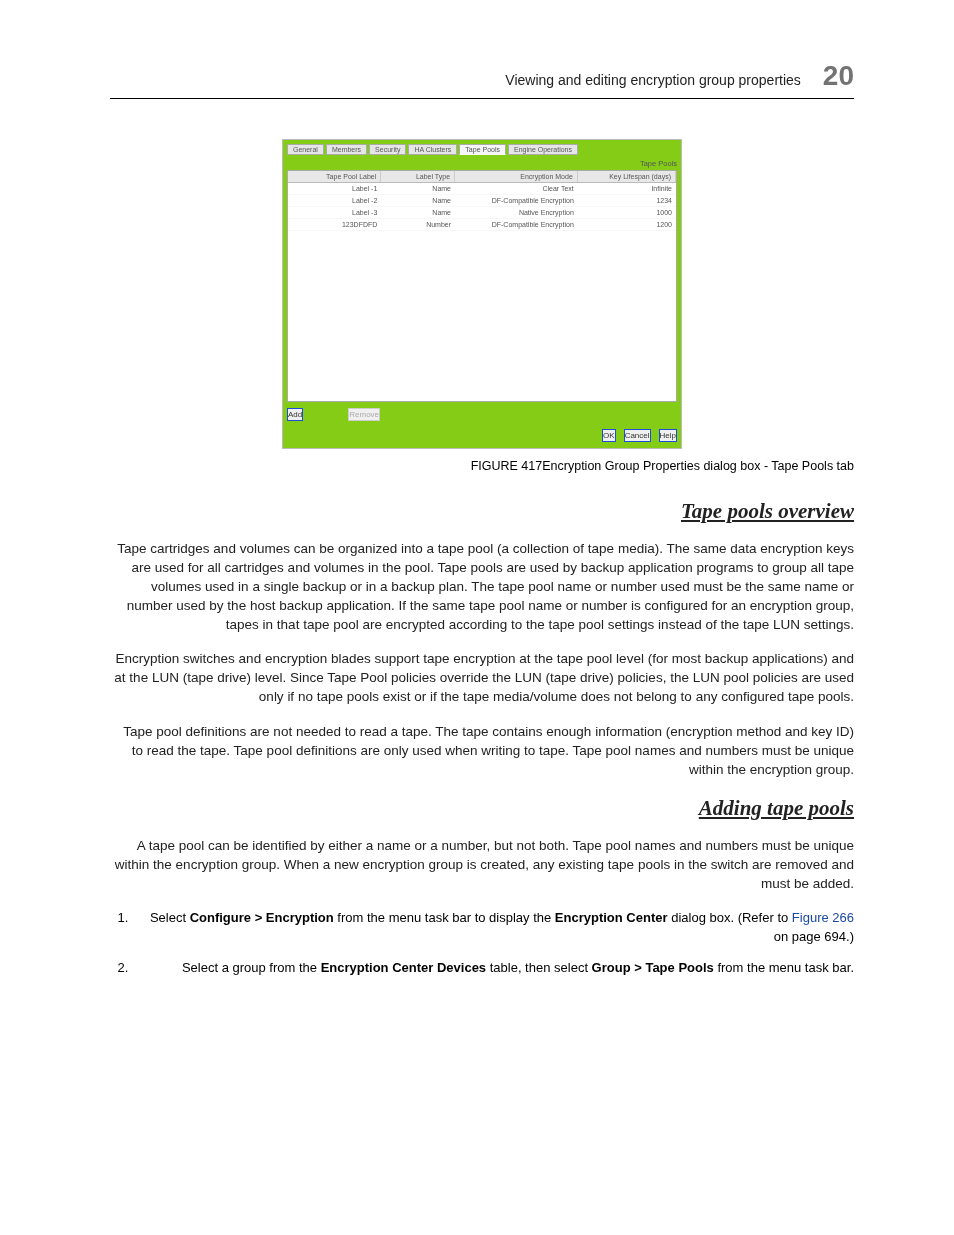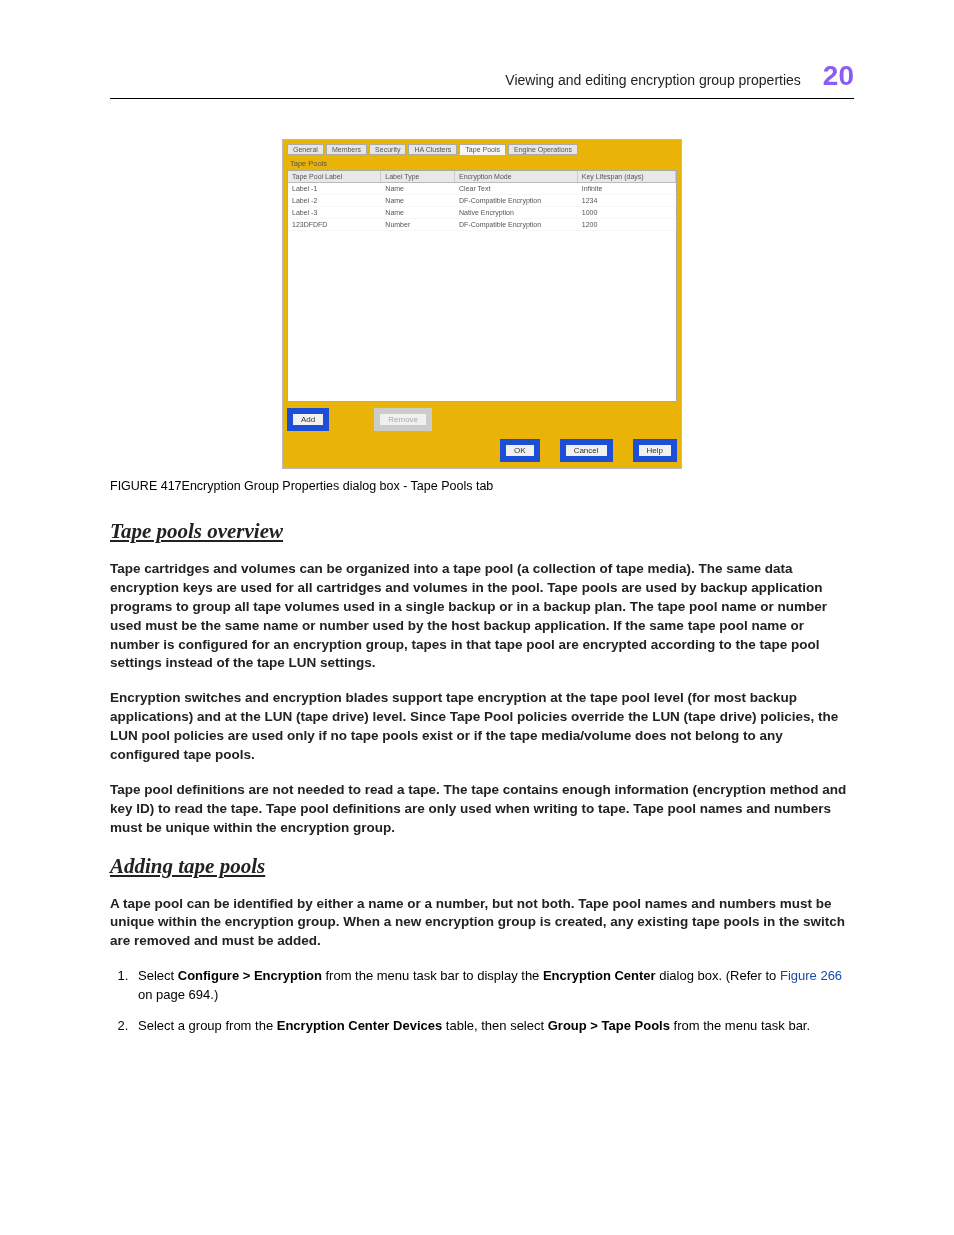--- a/index.html
+++ b/index.html
@@ -9,51 +9,52 @@
     background: #fff;
     font-family: Arial, Helvetica, sans-serif;
     color: #000;
   }
   .page {
     width: 954px;
     min-height: 1235px;
     padding: 60px 100px 60px 110px;
     box-sizing: border-box;
     position: relative;
+    text-align: right;
   }
   .header-line {
     display: flex;
     justify-content: flex-end;
     align-items: baseline;
     gap: 22px;
     margin-bottom: 6px;
   }
   .header-text {
     font-size: 14px;
     color: #222;
   }
   .header-num {
     font-size: 28px;
     font-weight: 600;
-    color: #8b5cf6;
+    color: #737373;
   }
   .hr {
     border: none;
     border-top: 1.5px solid #000;
     margin: 0 0 40px 0;
   }
   .figure-area {
     margin: 0 0 10px 0;
     display: flex;
     flex-direction: column;
     align-items: center;
   }
   .dialog {
     width: 400px;
-    background: #eab308;
+    background: #84cc16;
     border: 1px solid #bbb;
     font-size: 8px;
     color: #555;
     padding: 4px 4px 6px 4px;
     box-sizing: border-box;
   }
   .tabs-row {
     display: flex;
     gap: 2px;
     margin-bottom: 4px;
@@ -97,34 +98,34 @@
   .c3 { width: 125px; }
   .c4 { width: 100px; }
   .table-row { display: flex; border-bottom: 1px solid #f7f7f7; }
   .btn-row {
     display: flex;
     gap: 4px;
     margin-top: 6px;
   }
   .dlg-btn {
     font-size: 8px;
-    padding: 1px 8px;
+    padding: 1px 0;
     background: #f0f0f0;
-    border: 6px solid #1d4ed8;
+    border: 1px solid #1d4ed8;
     color: #333;
   }
   .dlg-btn.disabled {
     color: #aaa;
     border-color: #ccc;
     margin-left: 41px;
   }
   .footer-btns {
     display: flex;
     justify-content: flex-end;
-    gap: 20px;
+    gap: 8px;
     margin-top: 8px;
   }
   .fig-caption {
     font-size: 12.5px;
     margin: 10px 0 26px 0;
   }
   .fig-caption .fignum {
     font-weight: normal;
   }
   h2.section {
@@ -134,21 +135,20 @@
     font-size: 21px;
     color: #222;
     margin: 0 0 16px 0;
     text-decoration: underline;
   }
   p.body {
     font-size: 13.5px;
     line-height: 1.4;
     margin: 0 0 16px 0;
     color: #222;
-    font-weight: bold;
   }
   ol.steps {
     font-size: 13px;
     line-height: 1.45;
     padding-left: 22px;
     margin: 0;
   }
   ol.steps li {
     margin-bottom: 12px;
     padding-left: 6px;

